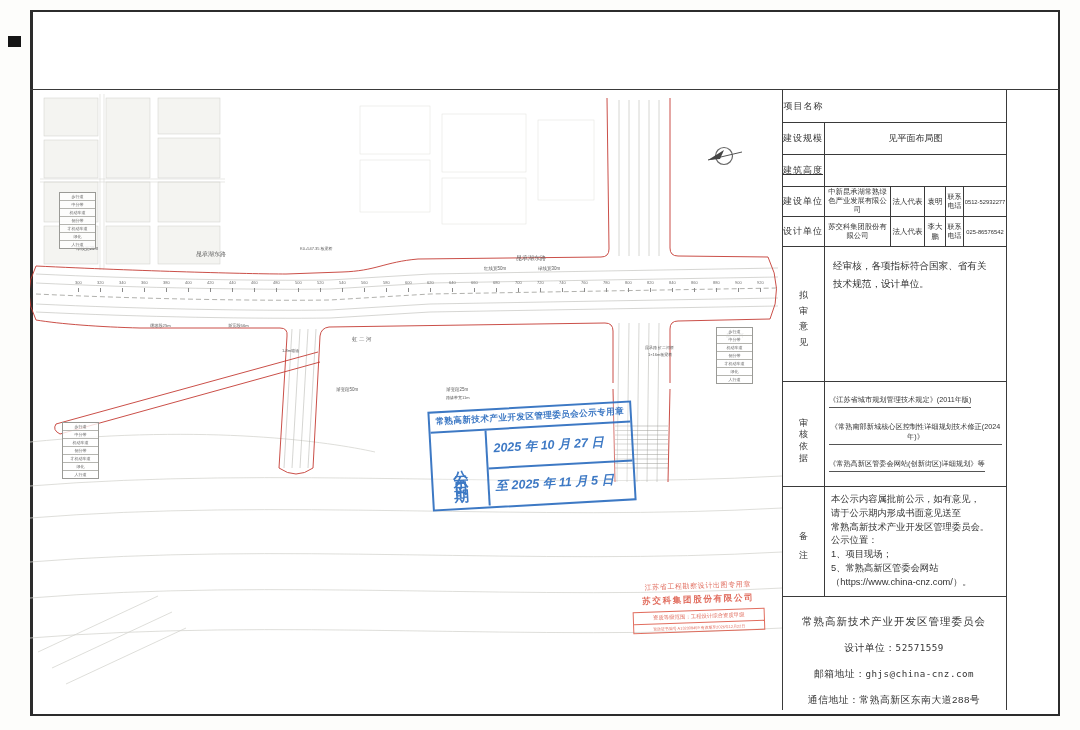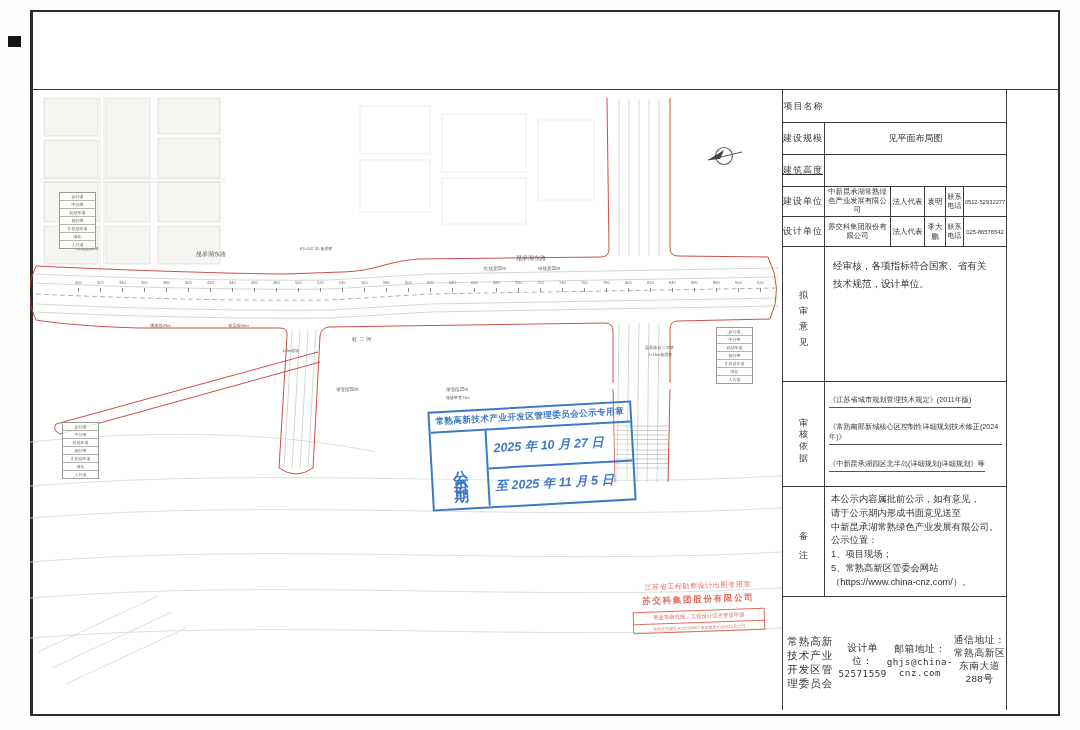--- a/index.html
+++ b/index.html
@@ -21,21 +21,21 @@
          text-align:center;border-right:1px solid #3a3a3a;overflow:hidden;}
   .tcell:last-child{border-right:none;}
   .lab{width:43px;flex:none;letter-spacing:1px;}
   .fill{flex:1;}
   .vtext{writing-mode:vertical-rl;text-orientation:upright;}
   .content-col{flex:1;display:flex;flex-direction:column;justify-content:flex-start;
                align-items:flex-start;text-align:left;padding:10px 8px;}
   .opinion-line{font-size:9.6px;line-height:1.9;}
   .basis-line{font-size:7.2px;border-bottom:0.9px solid #555;padding-bottom:2px;margin:7px 0;}
   .note-line{font-size:9.3px;line-height:1.48;}
-  .footer-box{display:flex;flex-direction:row;align-items:center;text-align:center;}
+  .footer-box{display:flex;flex-direction:column;align-items:center;text-align:center;}
   .footer-org{font-size:10.5px;letter-spacing:1px;margin-top:18px;}
   .footer-line{font-size:9.8px;margin-top:13px;letter-spacing:0.5px;}
   .mono{font-family:"DejaVu Sans Mono", monospace;font-size:9.2px;}
 
   
   .map-svg{position:absolute;left:30px;top:90px;}
   #map-overlay{position:absolute;left:0;top:0;width:1080px;height:730px;pointer-events:none;}
   .map-label{position:absolute;white-space:nowrap;color:#5c5c5c;line-height:1;}
   .chainage-num{position:absolute;font-size:4px;color:#6f6f6f;line-height:1;}
   .chainage-tick{position:absolute;width:1px;height:4px;background:#8a8a8a;}
@@ -354,35 +354,35 @@
       <div class="content-col" id="opinion-lines">
           <div class="opinion-line">经审核，各项指标符合国家、省有关</div>
           <div class="opinion-line">技术规范，设计单位。</div>
         </div>
     </div>
 
     <div class="trow" style="height:105px;">
       <div class="tcell lab">
         <span class="vtext" style="letter-spacing:12px;">审核依据</span>
       </div>
-      <div class="content-col" id="basis-list" style="padding:6px 4px;">
+      <div class="content-col" id="basis-list" style="padding:6px 4px;text-align:center;">
           <div class="basis-line">《江苏省城市规划管理技术规定》(2011年版)</div>
           <div class="basis-line">《常熟南部新城核心区控制性详细规划技术修正(2024年)》</div>
-          <div class="basis-line">《中新昆承湖园区北半岛(详细规划)详细规划》等</div>
+          <div class="basis-line">《常熟高新区管委会网站(创新街区)详细规划》等</div>
         </div>
     </div>
 
     <div class="trow" style="height:110px;">
       <div class="tcell lab">
         <span class="vtext" style="letter-spacing:18px;">备注</span>
       </div>
       <div class="content-col" id="note-lines" style="padding:6px 6px;">
           <div class="note-line">本公示内容属批前公示，如有意见，</div>
           <div class="note-line">请于公示期内形成书面意见送至</div>
-          <div class="note-line">中新昆承湖常熟绿色产业发展有限公司。</div>
+          <div class="note-line">常熟高新技术产业开发区管理委员会。</div>
           <div class="note-line">公示位置：</div>
           <div class="note-line">1、项目现场；</div>
           <div class="note-line">5、常熟高新区管委会网站</div>
           <div class="note-line">（https://www.china-cnz.com/）。</div>
         </div>
     </div>
 
     <div class="trow footer-box" style="height:113px;border-bottom:none;">
       <div class="footer-org">常熟高新技术产业开发区管理委员会</div>
       <div class="footer-line">

